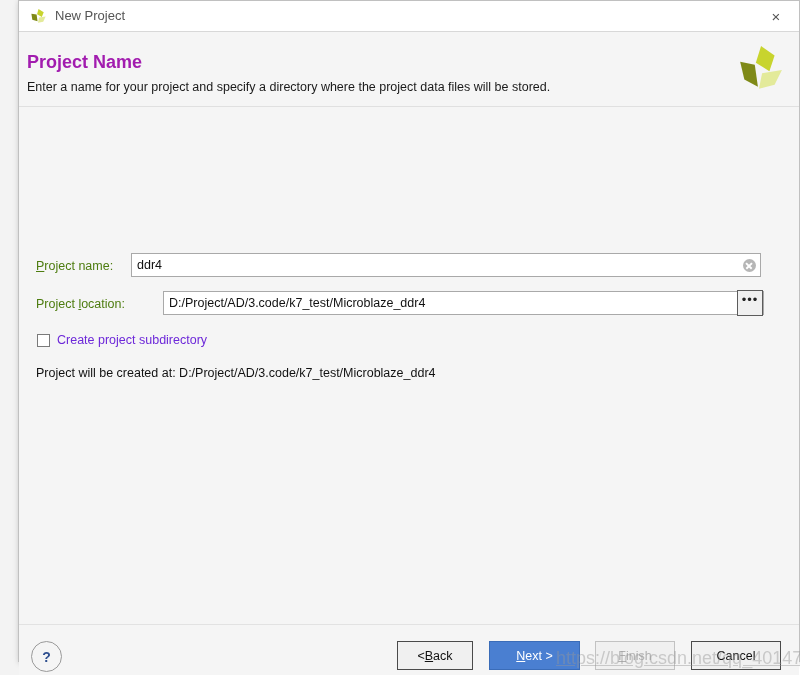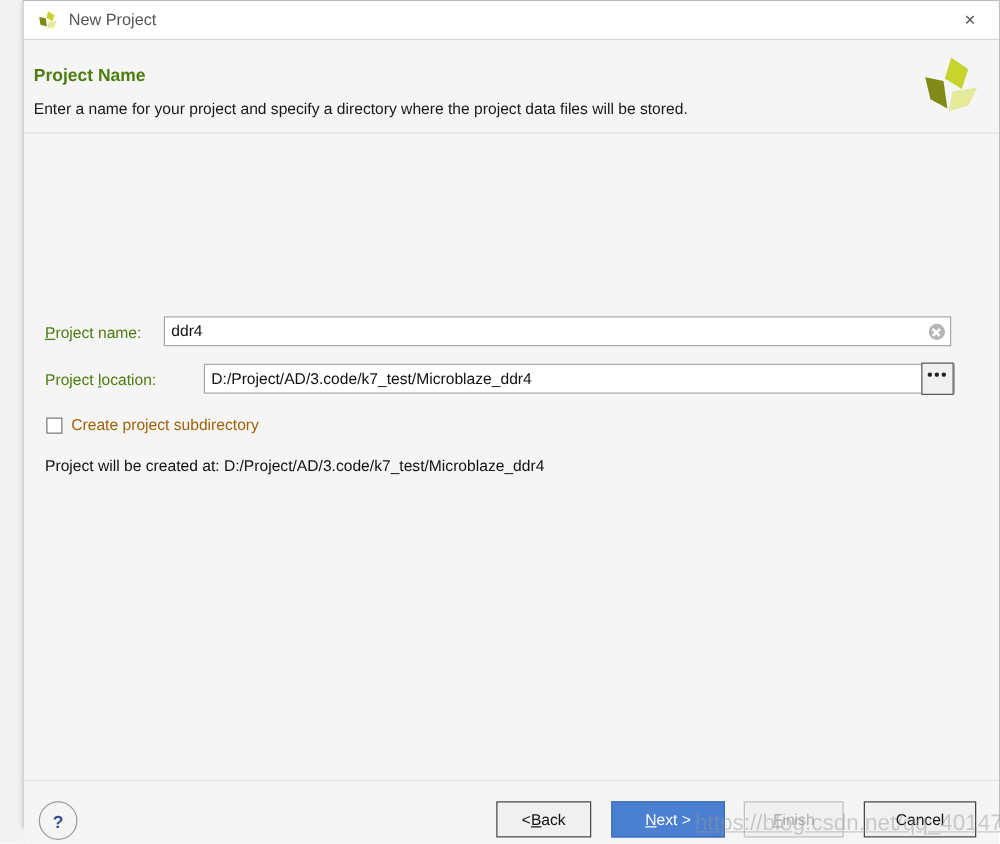--- a/index.html
+++ b/index.html
@@ -95,21 +95,21 @@
 
   .dlg-header {
     position: relative;
     height: 75px;
     background: #f5f5f5;
     border-bottom: 1px solid #e0e0e0;
     box-sizing: border-box;
   }
   .dlg-h1 {
     position: absolute; left: 8px; top: 20px;
-    font-size: 14px; font-weight: bold; color: #4d7c0f;
+    font-size: 18px; font-weight: bold; color: #a21caf;
   }
   .dlg-sub {
     position: absolute; left: 8px; top: 48px;
     font-size: 12.5px; color: #1a1a1a;
   }
   .brand-logo {
     position: absolute; right: 16px; top: 12px; width: 46px; height: 48px;
   }
 
   .dlg-body {
@@ -175,21 +175,21 @@
     display: flex; align-items: center; gap: 7px;
     cursor: default;
   }
   .chkbox {
     width: 13px; height: 13px;
     background: #ffffff;
     border: 1px solid #7a7a7a;
     box-sizing: border-box;
     flex: 0 0 auto;
   }
-  .chklabel { font-size: 12.5px; color: #a16207; }
+  .chklabel { font-size: 12.5px; color: #6d28d9; }
 
   .status-line {
     position: absolute;
     font-size: 12.5px; color: #111111;
     white-space: nowrap;
   }
 
   
   .dlg-footer {
     position: relative;

